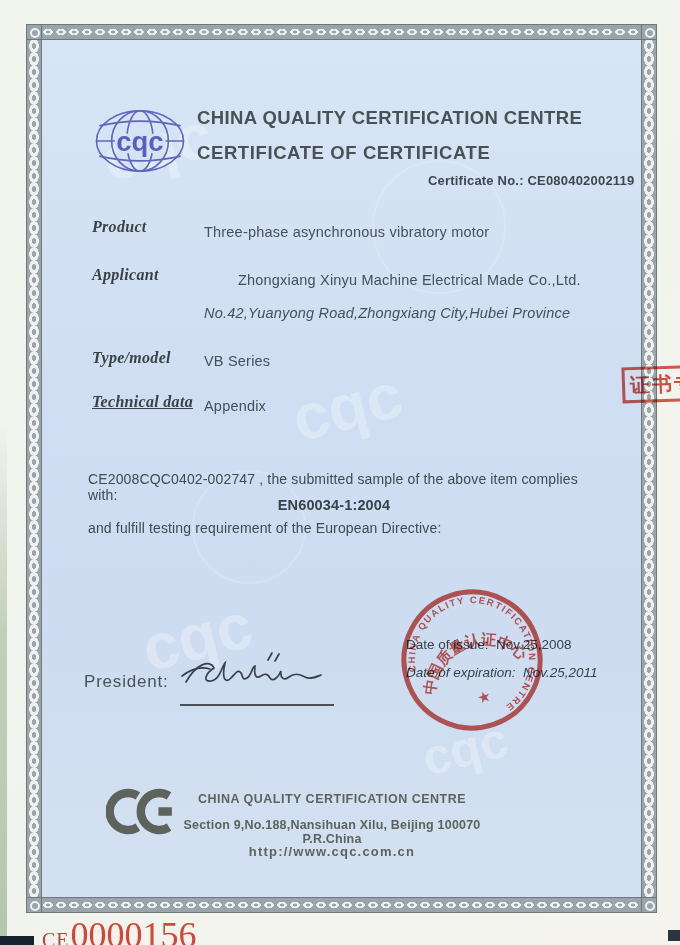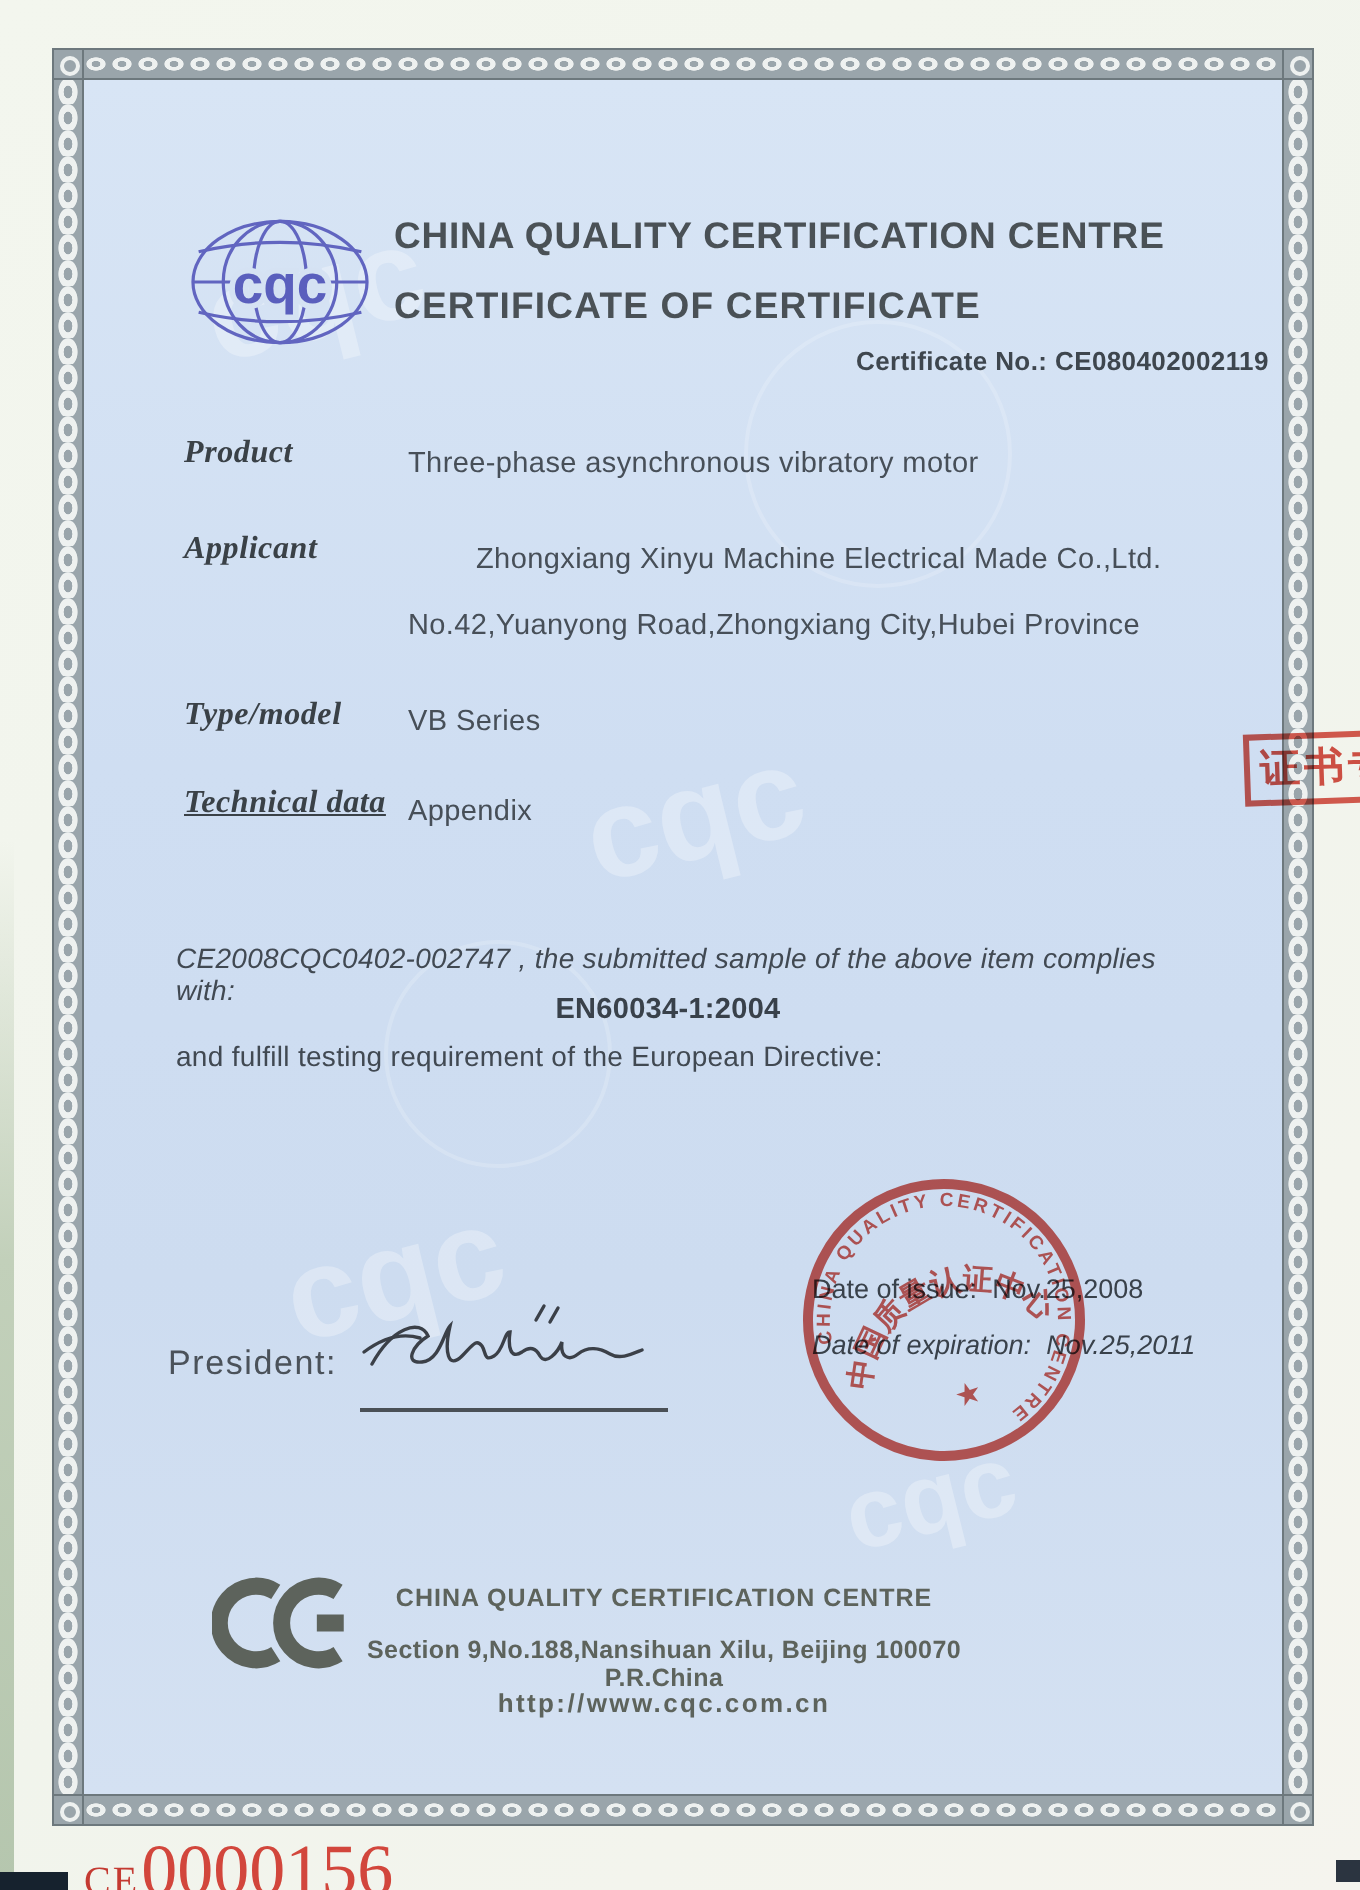--- a/index.html
+++ b/index.html
@@ -117,29 +117,29 @@
     <div class="certno">
       <span>Certificate No.:</span>
       <span>CE080402002119</span>
     </div>
 
     <div class="flabel" style="top:178px;">Product</div>
     <div class="fvalue" style="top:184px;">Three-phase asynchronous vibratory motor</div>
 
     <div class="flabel" style="top:226px;">Applicant</div>
     <div class="fvalue" style="top:232px;margin-left:34px;">Zhongxiang Xinyu Machine Electrical Made Co.,Ltd.</div>
-    <div class="fvalue" style="top:265px;">No.42,Yuanyong Road,Zhongxiang City,Hubei Province</div>
+    <div class="fvalue" style="top:265px;font-style:italic;">No.42,Yuanyong Road,Zhongxiang City,Hubei Province</div>
 
     <div class="flabel" style="top:309px;">Type/model</div>
     <div class="fvalue" style="top:313px;">VB Series</div>
 
     <div class="flabel" style="top:353px;text-decoration:underline;">Technical data</div>
     <div class="fvalue" style="top:358px;">Appendix</div>
 
-    <div class="stmt" style="top:431px;font-style:italic;">CE2008CQC0402-002747 , the submitted sample of the above item complies with:</div>
+    <div class="stmt" style="top:431px;">CE2008CQC0402-002747 , the submitted sample of the above item complies with:</div>
     <div class="stmt stmt-c" style="top:457px;">EN60034-1:2004</div>
     <div class="stmt" style="top:480px;">and fulfill testing requirement of the European Directive:</div>
 
     <div class="dates" style="top:597px;">
       <span>Date of issue:</span>&nbsp;
       <span>Nov.25,2008</span>
     </div>
     <div class="dates" style="top:625px;font-style:italic;">
       <span>Date of expiration:</span>&nbsp;
       <span>Nov.25,2011</span>

